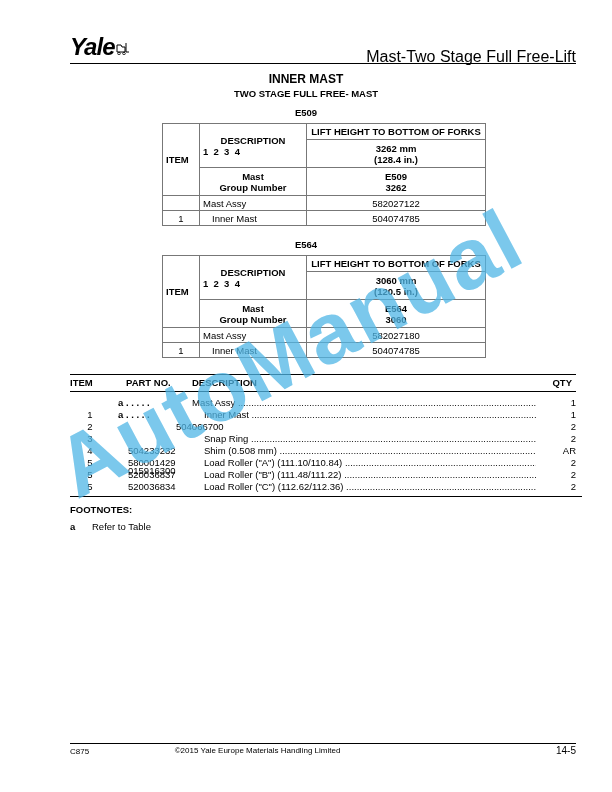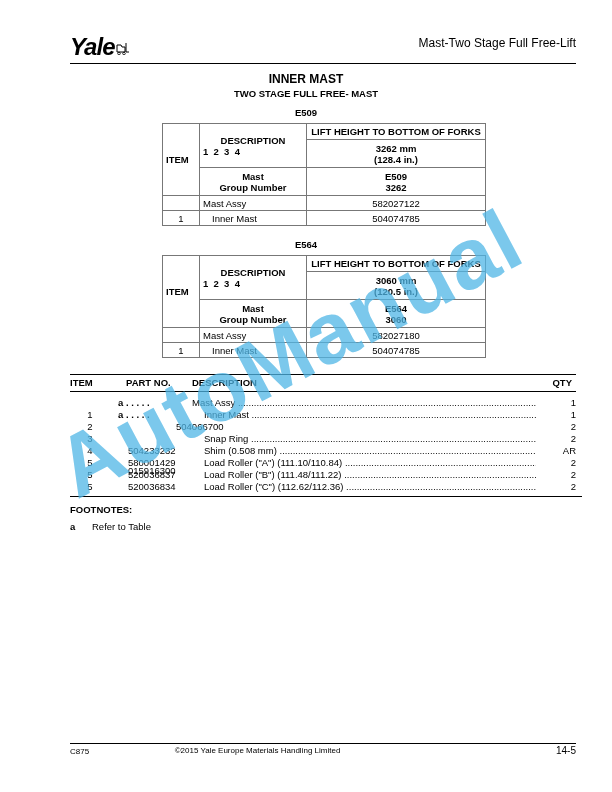--- a/index.html
+++ b/index.html
@@ -1,21 +1,21 @@
 <!DOCTYPE html>
 <html><head>
 <meta charset="utf-8">
 <style>
   html, body { margin: 0; padding: 0; background: #fff; }
   body { width: 612px; height: 792px; position: relative; overflow: hidden;
          font-family: "Liberation Sans", sans-serif; color: #000; }
   .logo { position: absolute; left: 70px; top: 34px; font-size: 24px; font-weight: bold;
           font-style: italic; letter-spacing: -1px; line-height: 26px; }
   .logo .truck { display: inline-block; width: 14px; height: 12px; margin-left: 2px; vertical-align: 0px; }
-  .header-title { position: absolute; right: 36px; top: 36px; font-size: 12px; }
+  .header-title { position: absolute; right: 36px; top: 48px; font-size: 16px; }
   .header-rule { position: absolute; left: 70px; right: 36px; top: 63px; border-top: 1.5px solid #000; }
   .title { position: absolute; left: 0; width: 612px; text-align: center; font-weight: bold; }
   .t1 { top: 72px; font-size: 12px; }
   .t2 { top: 88px; font-size: 9.5px; }
   .cap { font-size: 9.5px; }
   table.mast { position: absolute; left: 162px; width: 324px; border-collapse: collapse; font-size: 9.5px; }
   table.mast td { border: 1px solid #777; padding: 0 3px; vertical-align: middle; }
   table.mast td.c { text-align: center; }
   table.mast .b { font-weight: bold; }
   .parts-rule-top { position: absolute; left: 70px; right: 36px; top: 374px; border-top: 1px solid #000; }

